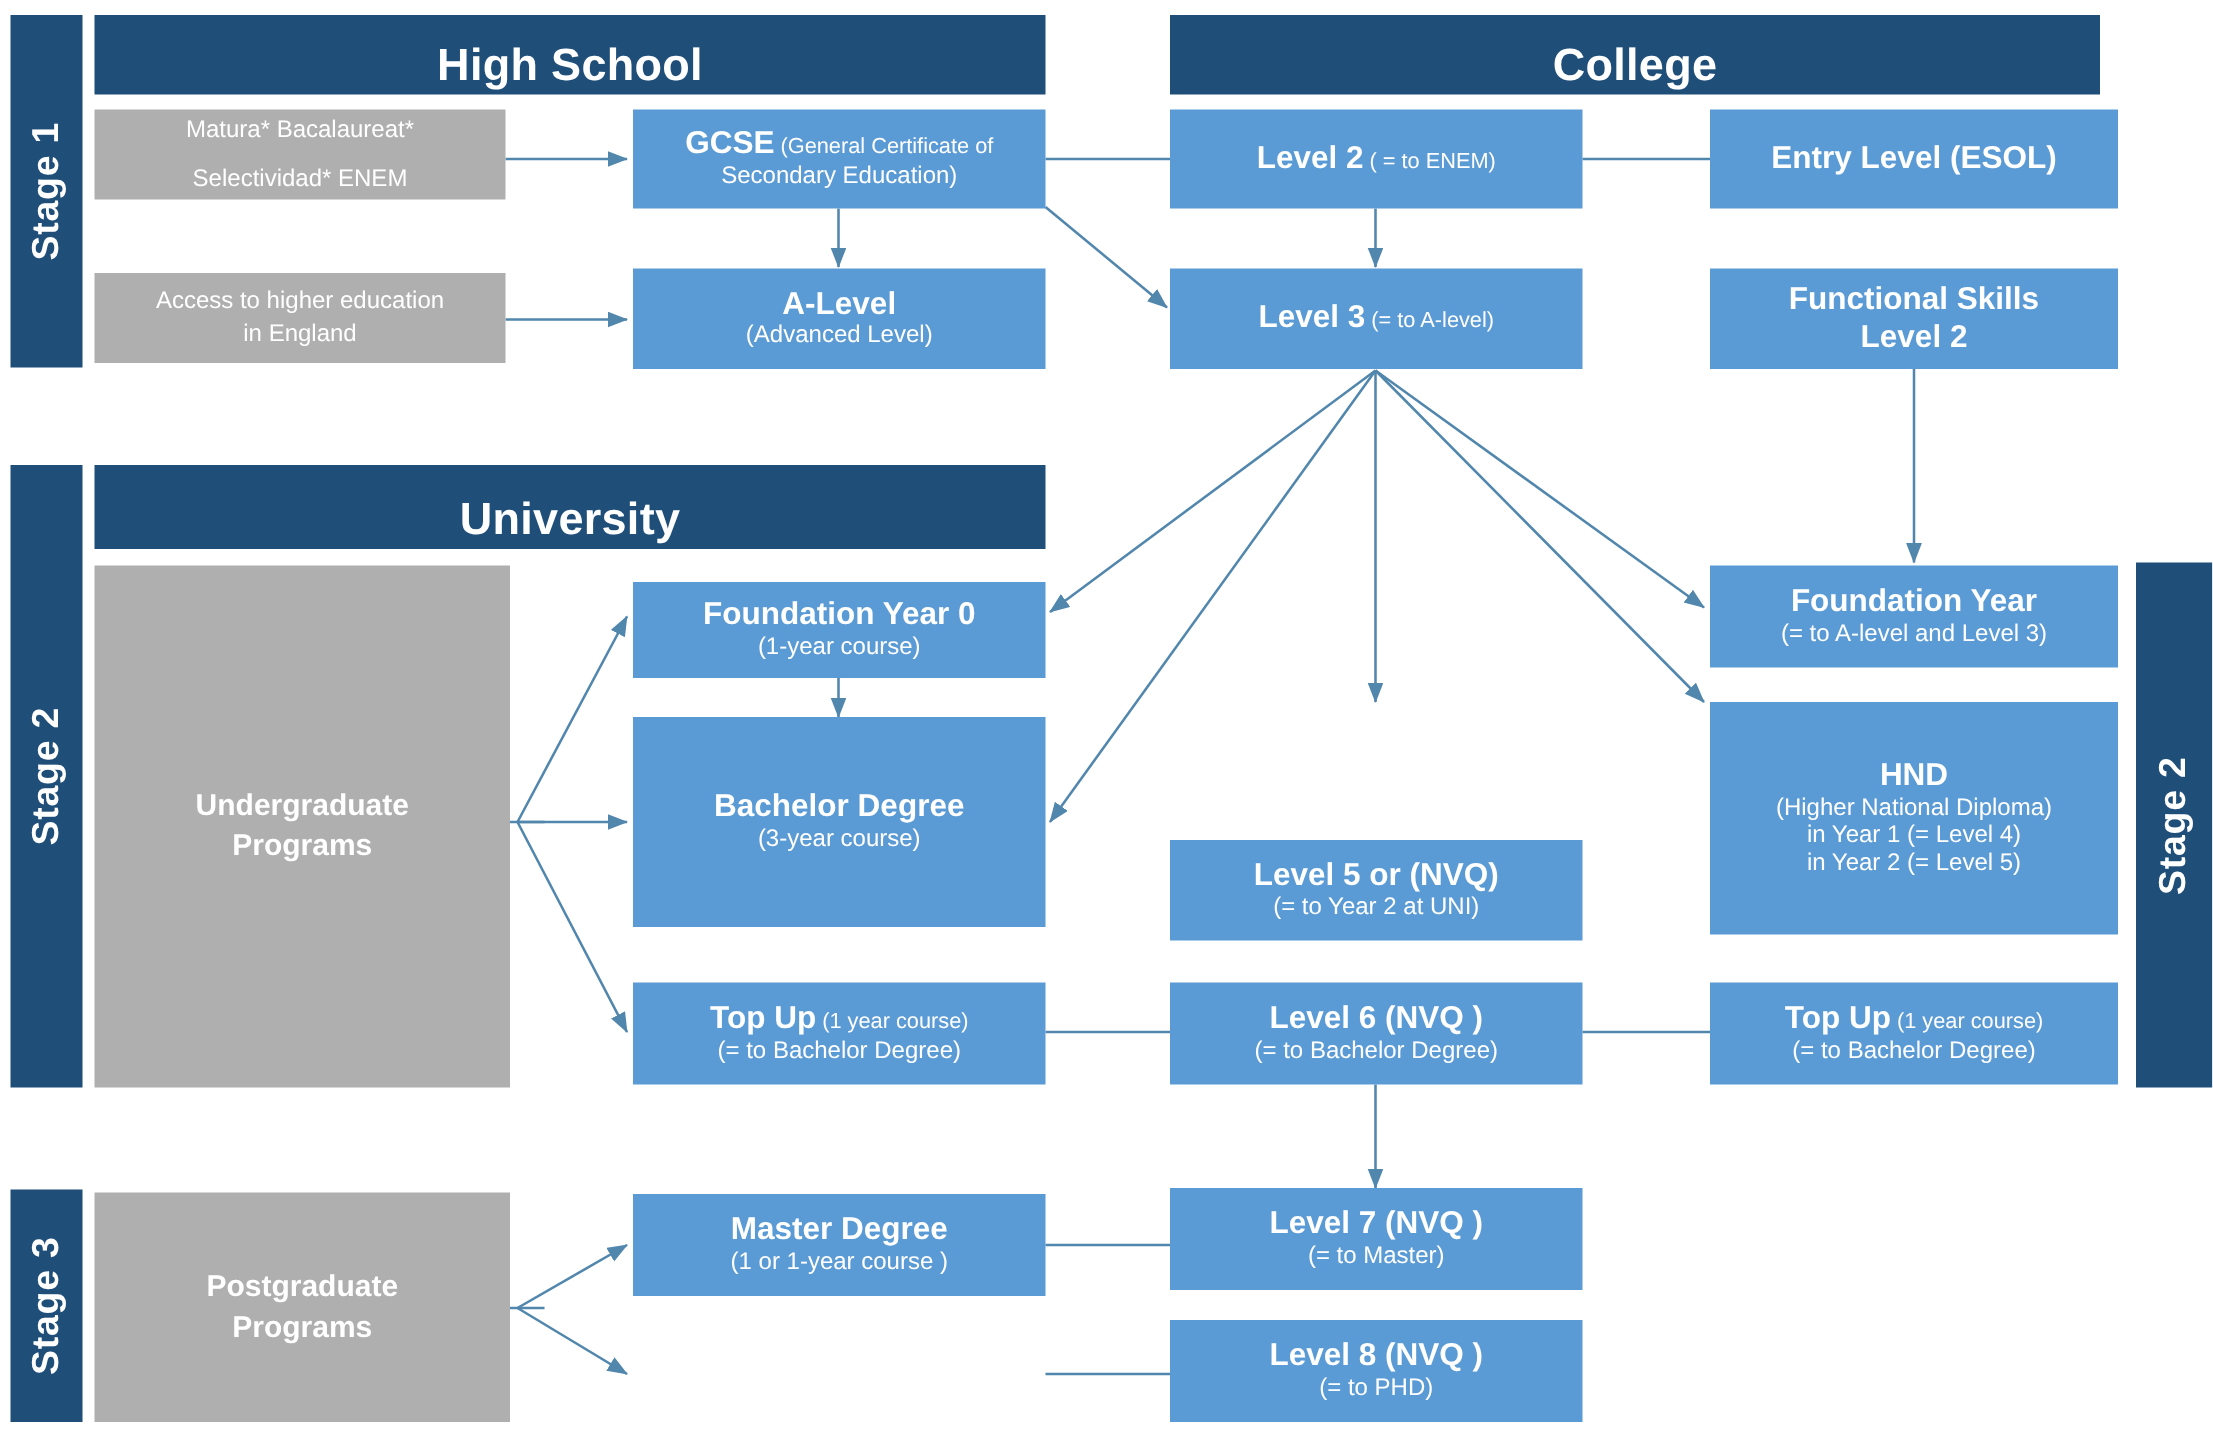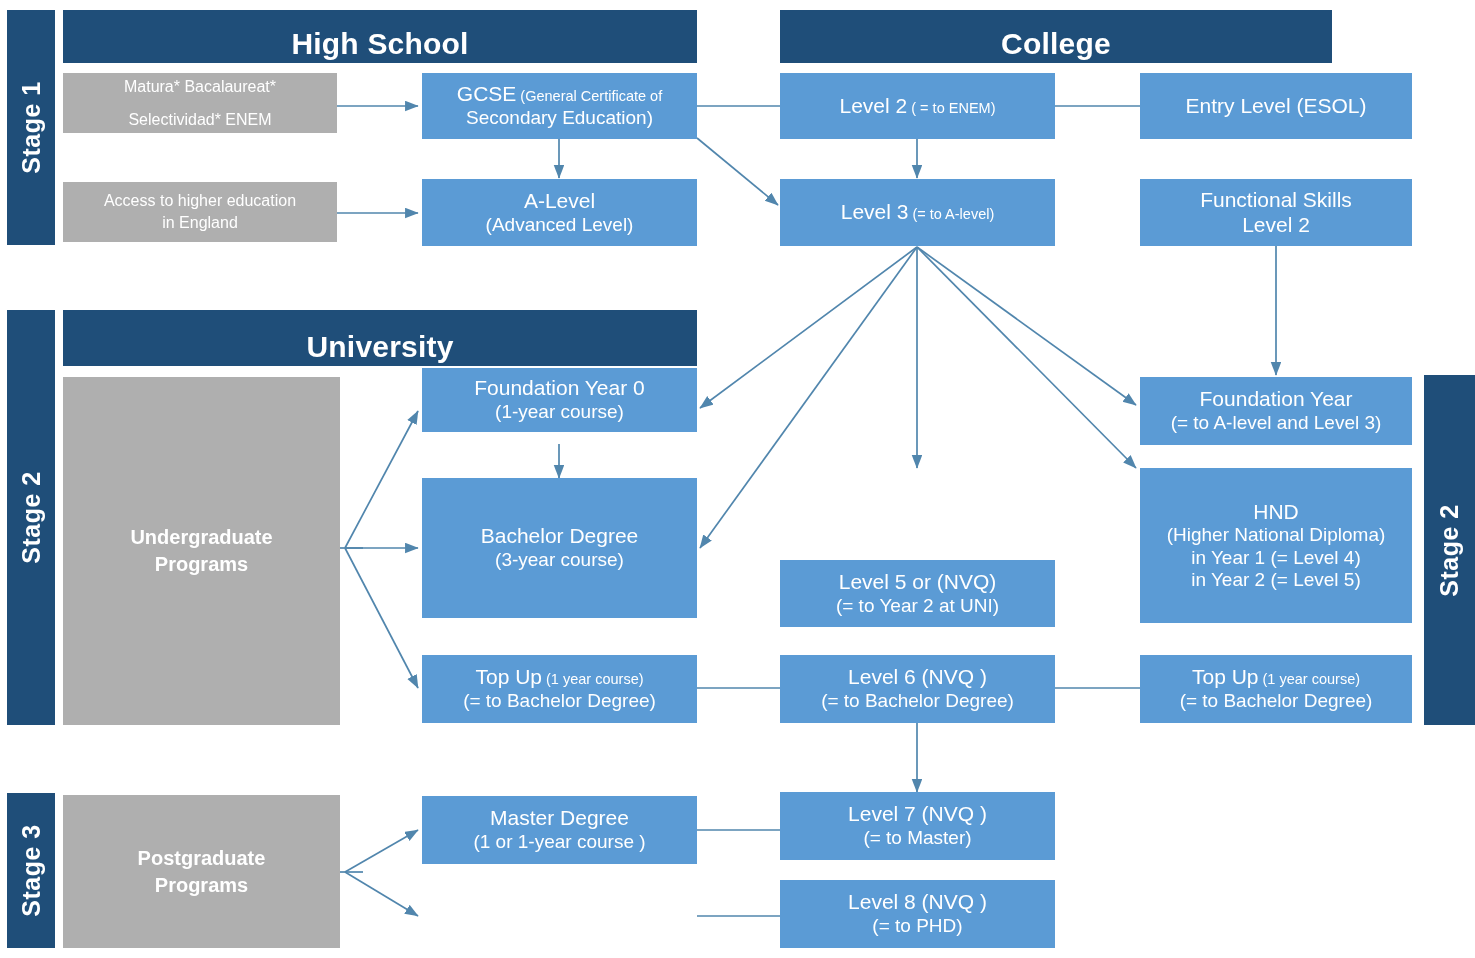--- a/index.html
+++ b/index.html
@@ -49,27 +49,27 @@
   }
   .stagebar span {
     display: block;
     transform: rotate(-90deg);
     white-space: nowrap;
     font-weight: bold;
     font-size: 25px;
     letter-spacing: 0.5px;
   }
   .t-main-lg {
-    font-weight: normal;
+    font-weight: bold;
     font-size: 21px;
     white-space: nowrap;
   }
   .t-sub {
     font-weight: normal;
-    font-size: 19px;
+    font-size: 16px;
     white-space: nowrap;
   }
   .t-inline {
     font-weight: normal;
     font-size: 14.5px;
   }
   .t-gray {
     font-weight: normal;
     font-size: 16px;
     color: #ffffff;
@@ -165,21 +165,21 @@
   <div class="stagebar" style="left:1424px; top:375px; width:51px; height:350px;">
     <span>Stage 2</span>
   </div>
   <div class="stagebar" style="left:7px; top:793px; width:48px; height:155px;">
     <span>Stage 3</span>
   </div>
 
   <div class="box navy" style="left:63px; top:10px; width:634px; height:53px;">
     <div class="hdr">High School</div>
   </div>
-  <div class="box navy" style="left:780px; top:10px; width:552px; height:53px;">
+  <div class="box navy" style="left:780px; top:10px; width:620px; height:53px;">
     <div class="hdr">College</div>
   </div>
   <div class="box navy" style="left:63px; top:310px; width:634px; height:56px;">
     <div class="hdr">University</div>
   </div>
 
   <div class="box gray" style="left:63px; top:73px; width:274px; height:60px;gap:11px;">
     <div class="t-gray">Matura* Bacalaureat*</div>
     <div class="t-gray">Selectividad*  ENEM</div>
   </div>
@@ -220,21 +220,21 @@
   <div class="box blue" style="left:1140px; top:179px; width:272px; height:67px;">
     <div class="t-main-lg">Functional Skills</div>
     <div class="t-main-lg">Level 2</div>
   </div>
 
   <div class="box gray" style="left:63px; top:377px; width:277px; height:348px;">
     <div class="t-gray-b">Undergraduate</div>
     <div class="t-gray-b">Programs</div>
   </div>
 
-  <div class="box blue" style="left:422px; top:368px; width:275px; height:64px;">
+  <div class="box blue" style="left:422px; top:388px; width:275px; height:64px;">
     <div class="t-main-lg">Foundation Year 0</div>
     <div class="t-sub">(1-year course)</div>
   </div>
 
   <div class="box blue" style="left:422px; top:478px; width:275px; height:140px;">
     <div class="t-main-lg">Bachelor Degree</div>
     <div class="t-sub">(3-year course)</div>
   </div>
 
   <div class="box blue" style="left:422px; top:655px; width:275px; height:68px;">

